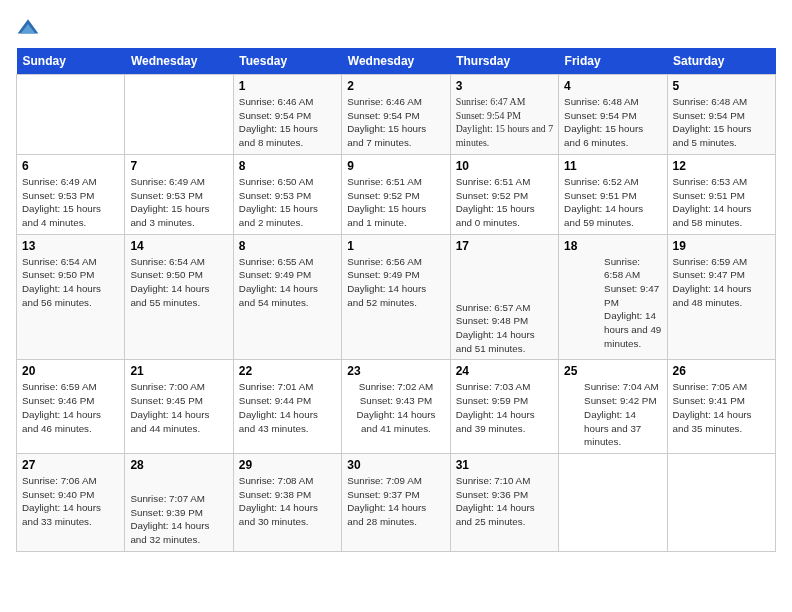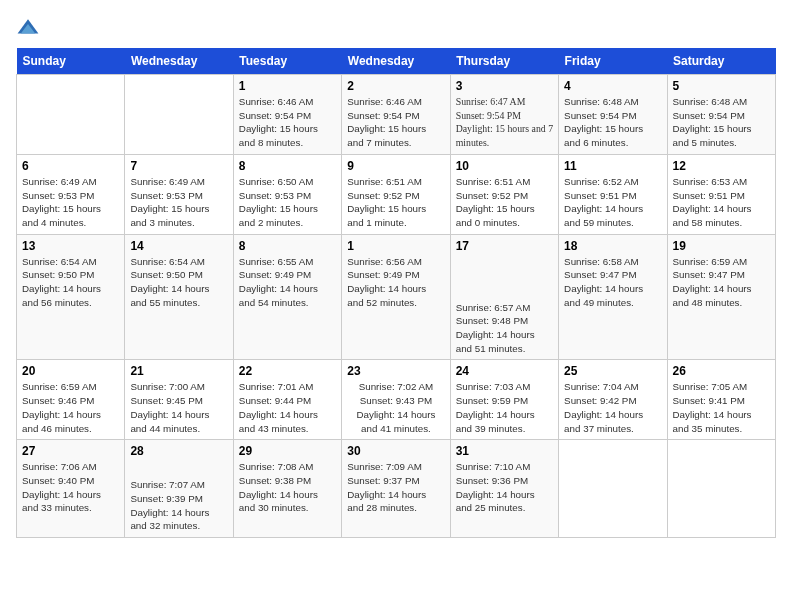--- a/index.html
+++ b/index.html
@@ -227,21 +227,21 @@
 Daylight: 14 hours and 52 minutes.</div>
         </td>
         <td>
           <div class="day-number">17</div>
           <div class="day-info" style="white-space: pre-line; margin-top: 48px;">Sunrise: 6:57 AM
 Sunset: 9:48 PM
 Daylight: 14 hours and 51 minutes.</div>
         </td>
         <td>
           <div class="day-number">18</div>
-          <div class="day-info" style="white-space: pre-line;">Sunrise: 6:58 AM
+          <div class="day-info" style="white-space: pre-line; margin-left: 40px;">Sunrise: 6:58 AM
 Sunset: 9:47 PM
 Daylight: 14 hours and 49 minutes.</div>
         </td>
         <td>
           <div class="day-number">19</div>
           <div class="day-info" style="white-space: pre-line;">Sunrise: 6:59 AM
 Sunset: 9:47 PM
 Daylight: 14 hours and 48 minutes.</div>
         </td>
       </tr>
@@ -271,21 +271,21 @@
 Daylight: 14 hours and 41 minutes.</div>
         </td>
         <td>
           <div class="day-number">24</div>
           <div class="day-info" style="white-space: pre-line;">Sunrise: 7:03 AM
 Sunset: 9:59 PM
 Daylight: 14 hours and 39 minutes.</div>
         </td>
         <td>
           <div class="day-number">25</div>
-          <div class="day-info" style="white-space: pre-line;">Sunrise: 7:04 AM
+          <div class="day-info" style="white-space: pre-line; margin-left: 20px;">Sunrise: 7:04 AM
 Sunset: 9:42 PM
 Daylight: 14 hours and 37 minutes.</div>
         </td>
         <td>
           <div class="day-number">26</div>
           <div class="day-info" style="white-space: pre-line;">Sunrise: 7:05 AM
 Sunset: 9:41 PM
 Daylight: 14 hours and 35 minutes.</div>
         </td>
       </tr>

